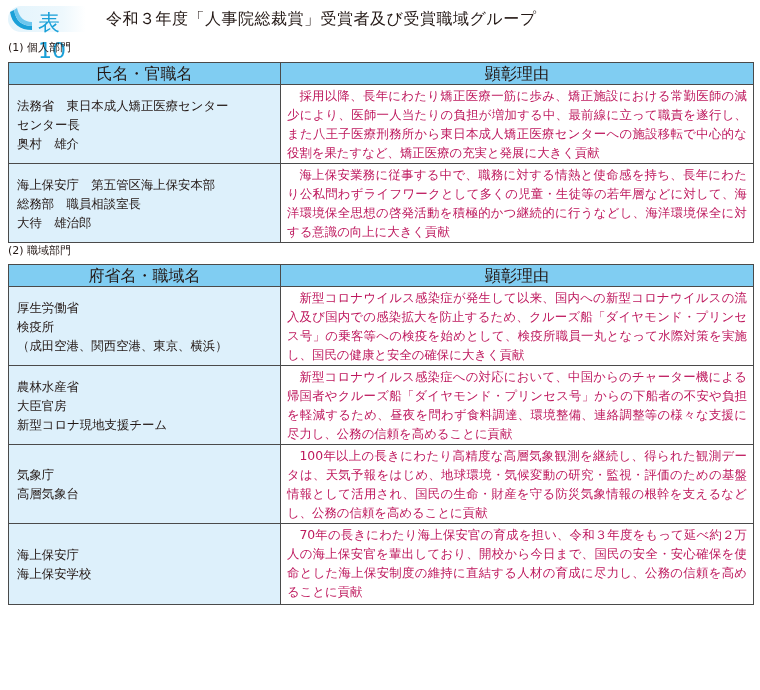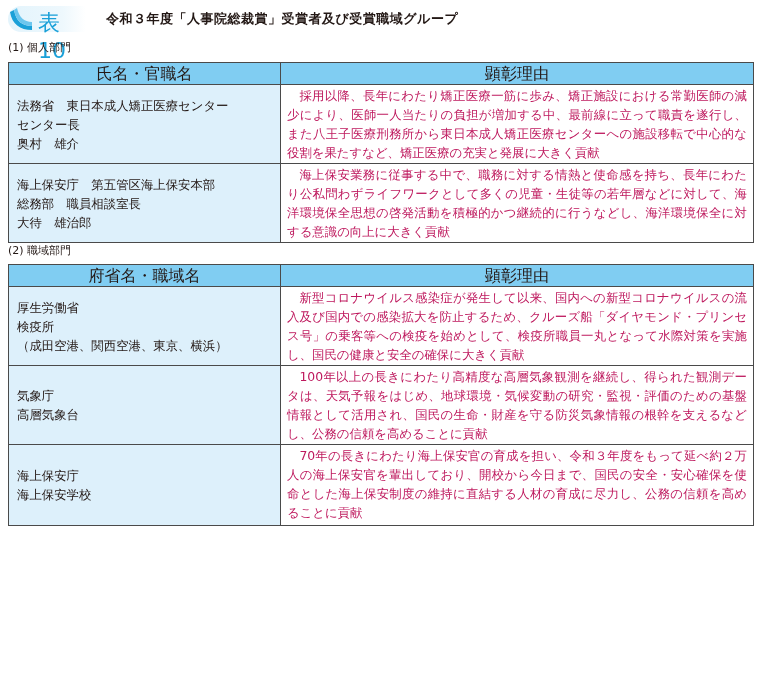--- a/index.html
+++ b/index.html
@@ -18,21 +18,21 @@
     border-radius: 13px 0 0 13px;
   }
   .badge-swoosh {
     position: absolute; left: 0; top: 0; width: 26px; height: 26px;
   }
   .badge-text {
     position: absolute; left: 30px; top: 2px;
     font-size: 22px; font-weight: normal; color: #1aa0d8; letter-spacing: 0px;
   }
   .title-text {
-    margin-left: 20px; font-size: 13px; font-weight: bold; color: #231815; letter-spacing: 0.5px;
+    margin-left: 20px; font-size: 16px; font-weight: normal; color: #231815; letter-spacing: 0.5px;
   }
   .section-label {
     position: absolute; left: 8px; font-size: 11px; color: #231815;
   }
   table.award {
     position: absolute; left: 8px; width: 745px;
     border-collapse: collapse; table-layout: fixed;
     font-size: 12.4px; line-height: 19px;
   }
   table.award th, table.award td {
@@ -109,20 +109,26 @@
       <th>顕彰理由</th>
     </tr>
   </thead>
   <tbody>
     <tr style="height:78px;">
       <td class="name-cell">厚生労働省
 検疫所
 （成田空港、関西空港、東京、横浜）</td>
       <td class="reason-cell">新型コロナウイルス感染症が発生して以来、国内への新型コロナウイルスの流入及び国内での感染拡大を防止するため、クルーズ船「ダイヤモンド・プリンセス号」の乗客等への検疫を始めとして、検疫所職員一丸となって水際対策を実施し、国民の健康と安全の確保に大きく貢献</td>
     </tr>
+    <tr style="height:78px;">
+      <td class="name-cell">農林水産省
+大臣官房
+新型コロナ現地支援チーム</td>
+      <td class="reason-cell">新型コロナウイルス感染症への対応において、中国からのチャーター機による帰国者やクルーズ船「ダイヤモンド・プリンセス号」からの下船者の不安や負担を軽減するため、昼夜を問わず食料調達、環境整備、連絡調整等の様々な支援に尽力し、公務の信頼を高めることに貢献</td>
+    </tr>
     <tr style="height:77px;">
       <td class="name-cell">気象庁
 高層気象台</td>
       <td class="reason-cell">100年以上の長きにわたり高精度な高層気象観測を継続し、得られた観測データは、天気予報をはじめ、地球環境・気候変動の研究・監視・評価のための基盤情報として活用され、国民の生命・財産を守る防災気象情報の根幹を支えるなどし、公務の信頼を高めることに貢献</td>
     </tr>
     <tr style="height:81px;">
       <td class="name-cell">海上保安庁
 海上保安学校</td>
       <td class="reason-cell">70年の長きにわたり海上保安官の育成を担い、令和３年度をもって延べ約２万人の海上保安官を輩出しており、開校から今日まで、国民の安全・安心確保を使命とした海上保安制度の維持に直結する人材の育成に尽力し、公務の信頼を高めることに貢献</td>
     </tr>

